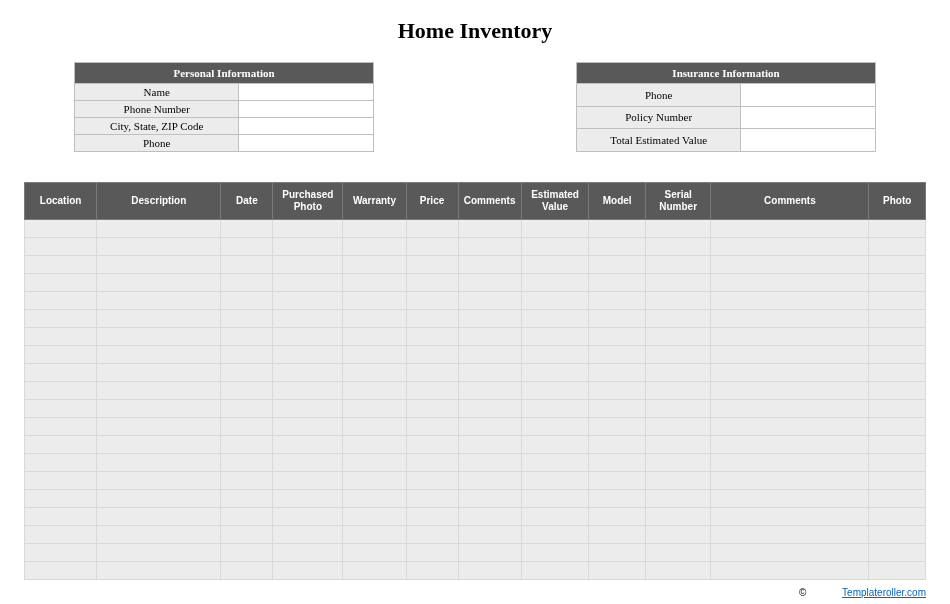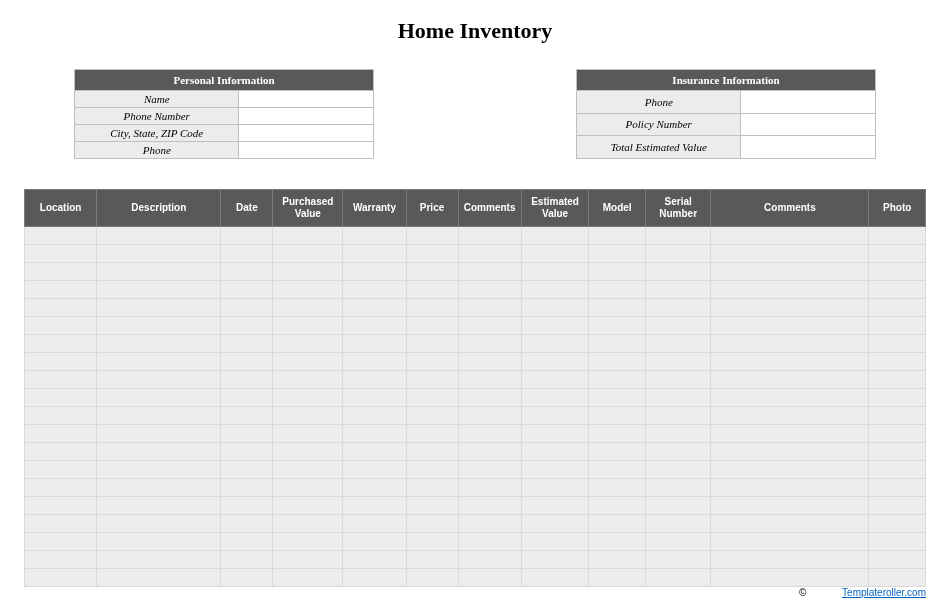--- a/index.html
+++ b/index.html
@@ -9,21 +9,21 @@
     background: #fff;
     font-family: "Times New Roman", Times, serif;
     color: #000;
     position: relative;
     padding: 18px 24px 0 24px;
   }
   h1.title {
     text-align: center;
     font-size: 22px;
     font-weight: bold;
-    margin-bottom: 25px;
+    margin-bottom: 18px;
   }
   .info-row {
     display: flex;
     justify-content: space-between;
     padding: 0 50px;
     margin-bottom: 30px;
   }
   .info-table {
     border-collapse: collapse;
     width: 300px;
@@ -35,21 +35,20 @@
     font-weight: bold;
     text-align: center;
     padding: 4px 6px;
     border: 1px solid #bfbfbf;
     font-family: "Times New Roman", Times, serif;
   }
   .info-table td {
     border: 1px solid #bfbfbf;
     padding: 2px 22px;
     height: 16px;
-    font-style: italic;
   }
   .info-table td.label {
     background: #ececec;
     text-align: center;
     width: 55%;
   }
   .info-table td.value {
     background: #fff;
     width: 45%;
   }
@@ -157,21 +156,21 @@
       <col style="width: 50px;">
       <col style="width: 58px;">
       <col style="width: 140px;">
       <col style="width: 50px;">
     </colgroup>
   <thead>
       <tr id="inv-head">
         <th>Location</th>
         <th>Description</th>
         <th>Date</th>
-        <th>Purchased Value</th>
+        <th>Purchased Photo</th>
         <th>Warranty</th>
         <th>Price</th>
         <th>Comments</th>
         <th>Estimated Value</th>
         <th>Model</th>
         <th>Serial Number</th>
         <th>Comments</th>
         <th>Photo</th>
       </tr>
     </thead>

